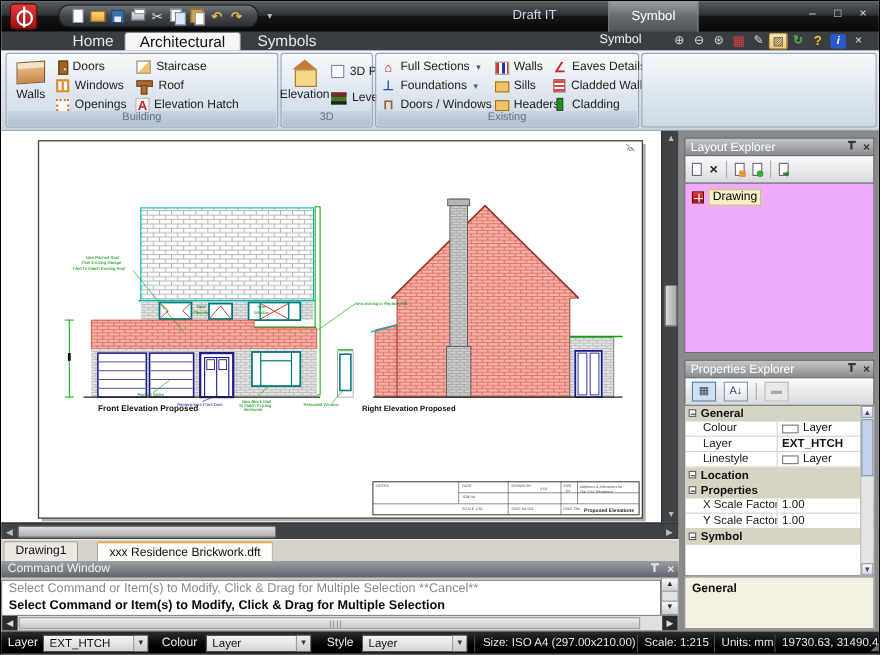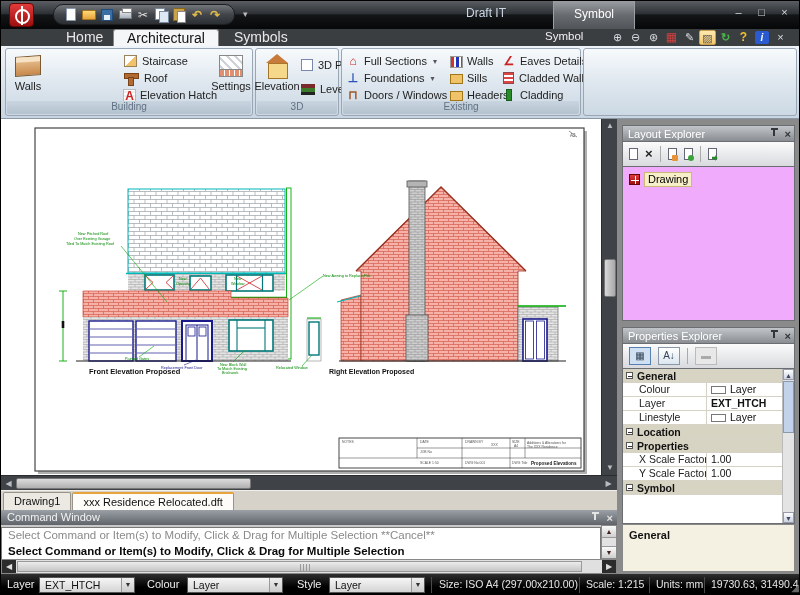--- a/index.html
+++ b/index.html
@@ -141,21 +141,21 @@
   .glabel.withbox{padding-left:0;display:flex;align-items:center;}
   .gval{flex:1;padding-left:4px;line-height:13px;color:#111;display:flex;align-items:center;overflow:hidden;white-space:nowrap;}
   .gval.bold{font-weight:bold;}
   .swatch{width:15px;height:8px;background:#fff;border:1px solid #777;margin-right:4px;flex:none;}
   .gscroll{position:absolute;right:0;top:0;width:12px;height:100%;background:#e4e4e4;border-left:1px solid #bbb;}
   .gscroll .arr{position:absolute;left:0;width:11px;height:11px;font-size:7px;color:#446;text-align:center;line-height:11px;background:linear-gradient(#fff,#ccd4e0);border:1px solid #99a;}
   .gthumb{position:absolute;left:0;top:12px;width:11px;height:52px;background:#c2d2ea;border:1px solid #89a;}
   .pdesc{position:absolute;left:5px;width:173px;background:#f4f1e2;border:1px solid #888;font-size:11px;font-weight:bold;color:#111;padding:4px 6px;}
 
   
-  .doc-tabs{position:absolute;left:0;top:489px;width:616px;height:20px;background:#d6d2ca;border-top:1px solid #efefec;display:flex;align-items:flex-end;padding-left:2px;gap:1px;}
+  .doc-tabs{position:absolute;left:0;top:489px;width:616px;height:20px;background:#d6d2ca;border-top:1px solid #efefec;display:flex;align-items:flex-end;padding-left:2px;gap:17px;}
   .dtab{height:18px;line-height:16px;font-size:11px;color:#111;padding:0 10px;background:#ece9e2;border:1px solid #98948c;border-bottom:none;border-radius:2px 2px 0 0;}
   .dtab.active{background:#fdfcf9;border-top:2px solid #e8a33d;}
 
   
   .cmd{position:absolute;left:0;top:509px;width:616px;height:64px;background:#c8c8c8;}
   .cmd-title{position:absolute;left:0;top:0;width:616px;height:15px;background:linear-gradient(#9aa0a6,#60646a);
     color:#f2f2f2;font-size:11px;line-height:15px;padding-left:6px;}
   .cmd-title .picons{position:absolute;right:4px;top:1px;display:flex;gap:7px;}
   .cmd-title .pin::before,.cmd-title .pin::after{background:#e4e4e4;}
   .cmd-title .px{color:#e4e4e4;}
@@ -240,39 +240,47 @@
 
   <div class="ribbon">
 
     <div class="rgroup" style="left:4px;width:248px">
       <div class="bigbtn" style="left:2px">
         <span class="bicon">
             <span class="ri-walls"></span>
           </span>
         <span>Walls</span>
       </div>
+      <div class="scol" style="left:44px">
+        <div class="smallbtn">
+            <span class="ri ri-doors"></span>
+            <span>Doors</span>
+          </div>
+        <div class="smallbtn">
+            <span class="ri ri-windows"></span>
+            <span>Windows</span>
+          </div>
+        <div class="smallbtn">
+            <span class="ri ri-openings"></span>
+            <span>Openings</span>
+          </div>
+      </div>
       <div class="scol" style="left:117px">
         <div class="smallbtn">
             <span class="ri ri-stairs"></span>
             <span>Staircase</span>
           </div>
         <div class="smallbtn">
             <span class="ri ri-roof"></span>
             <span>Roof</span>
           </div>
         <div class="smallbtn">
             <span class="ri ri-hatchA">A</span>
             <span>Elevation Hatch</span>
           </div>
-      </div>
-      <div class="bigbtn" style="left:205px">
-        <span class="bicon">
-            <span class="ri-settings"></span>
-          </span>
-        <span>Settings</span>
       </div>
       <div class="rgroup-label">Building</div>
     </div>
 
     <div class="rgroup" style="left:254px;width:84px">
       <div class="bigbtn" style="left:1px">
         <span class="bicon">
             <span class="ri-house"></span>
           </span>
         <span>Elevation</span>
@@ -593,21 +601,21 @@
         <div class="gthumb"></div>
         <span class="arr" style="bottom:0">▼</span>
       </div>
     </div>
 
     <div class="pdesc" style="top:405px;height:48px">General</div>
   </div>
 
   <div class="doc-tabs">
     <span class="dtab">Drawing1</span>
-    <span class="dtab active">xxx Residence Relocated.dft</span>
+    <span class="dtab active">xxx Residence Brickwork.dft</span>
   </div>
 
   <div class="cmd">
     <div class="cmd-title">
       <span>Command Window</span>
       <span class="picons">
         <span class="pin"></span>
         <span class="px">×</span>
       </span>
     </div>

